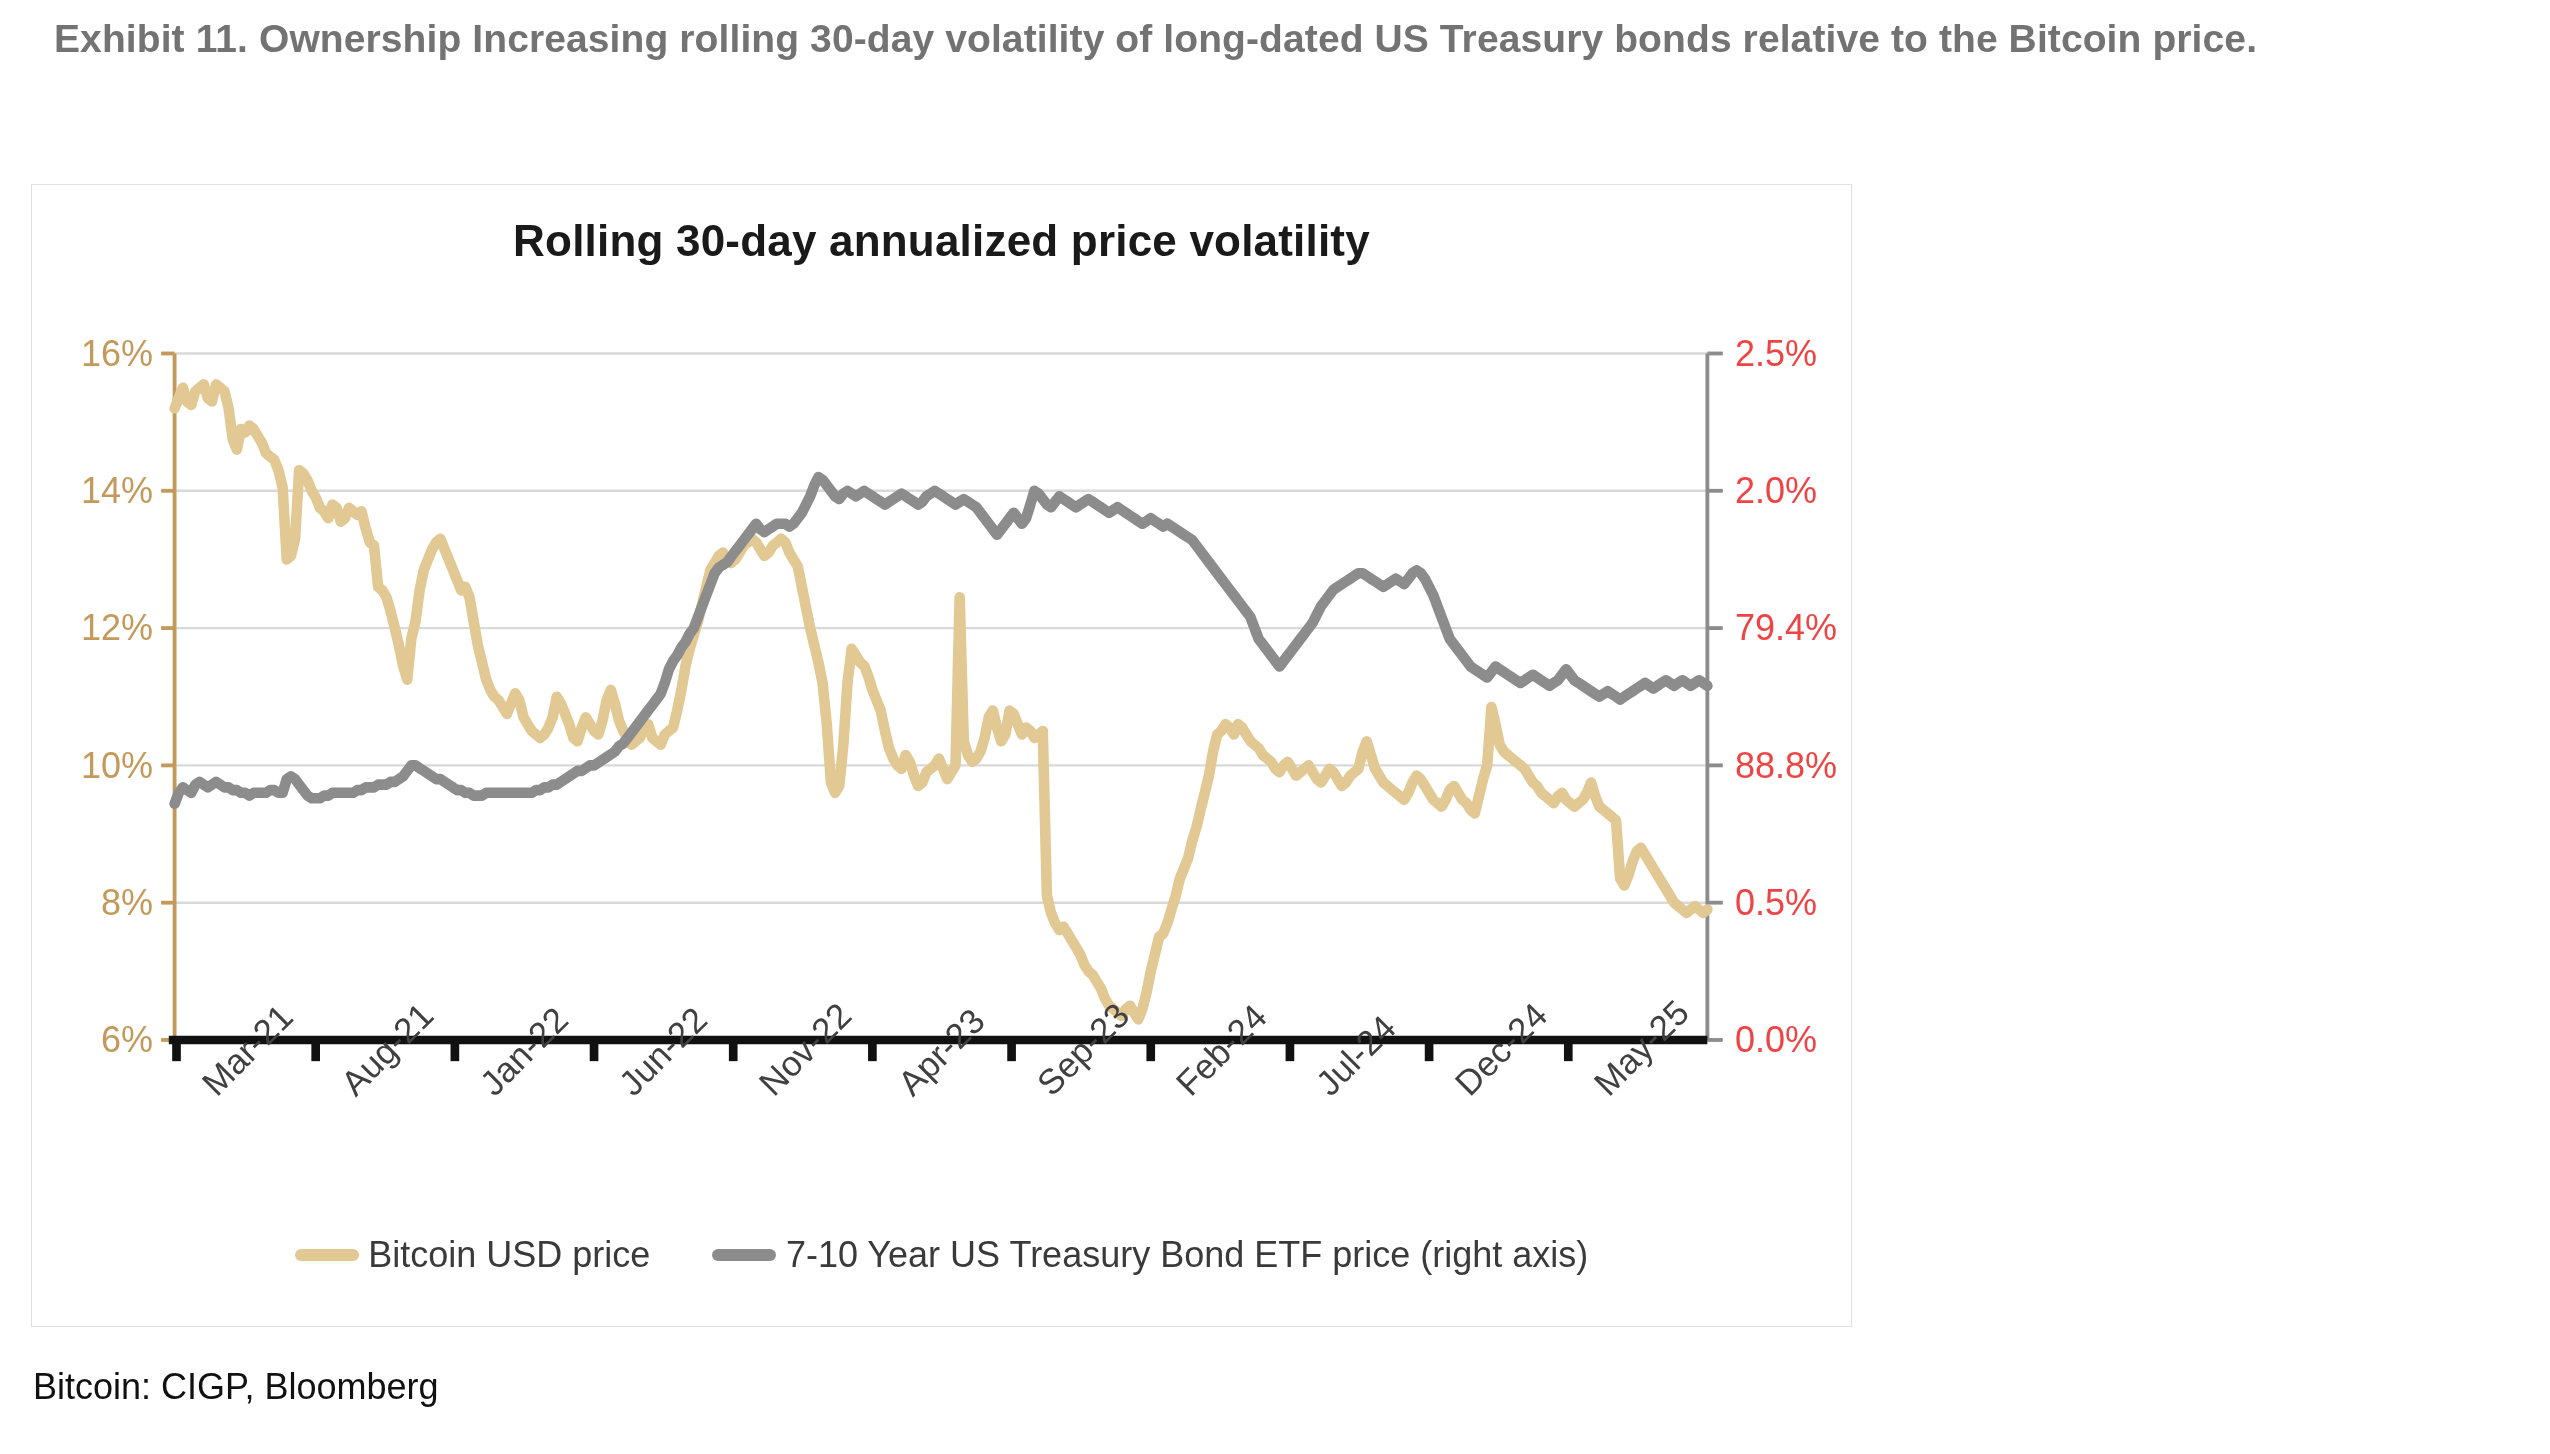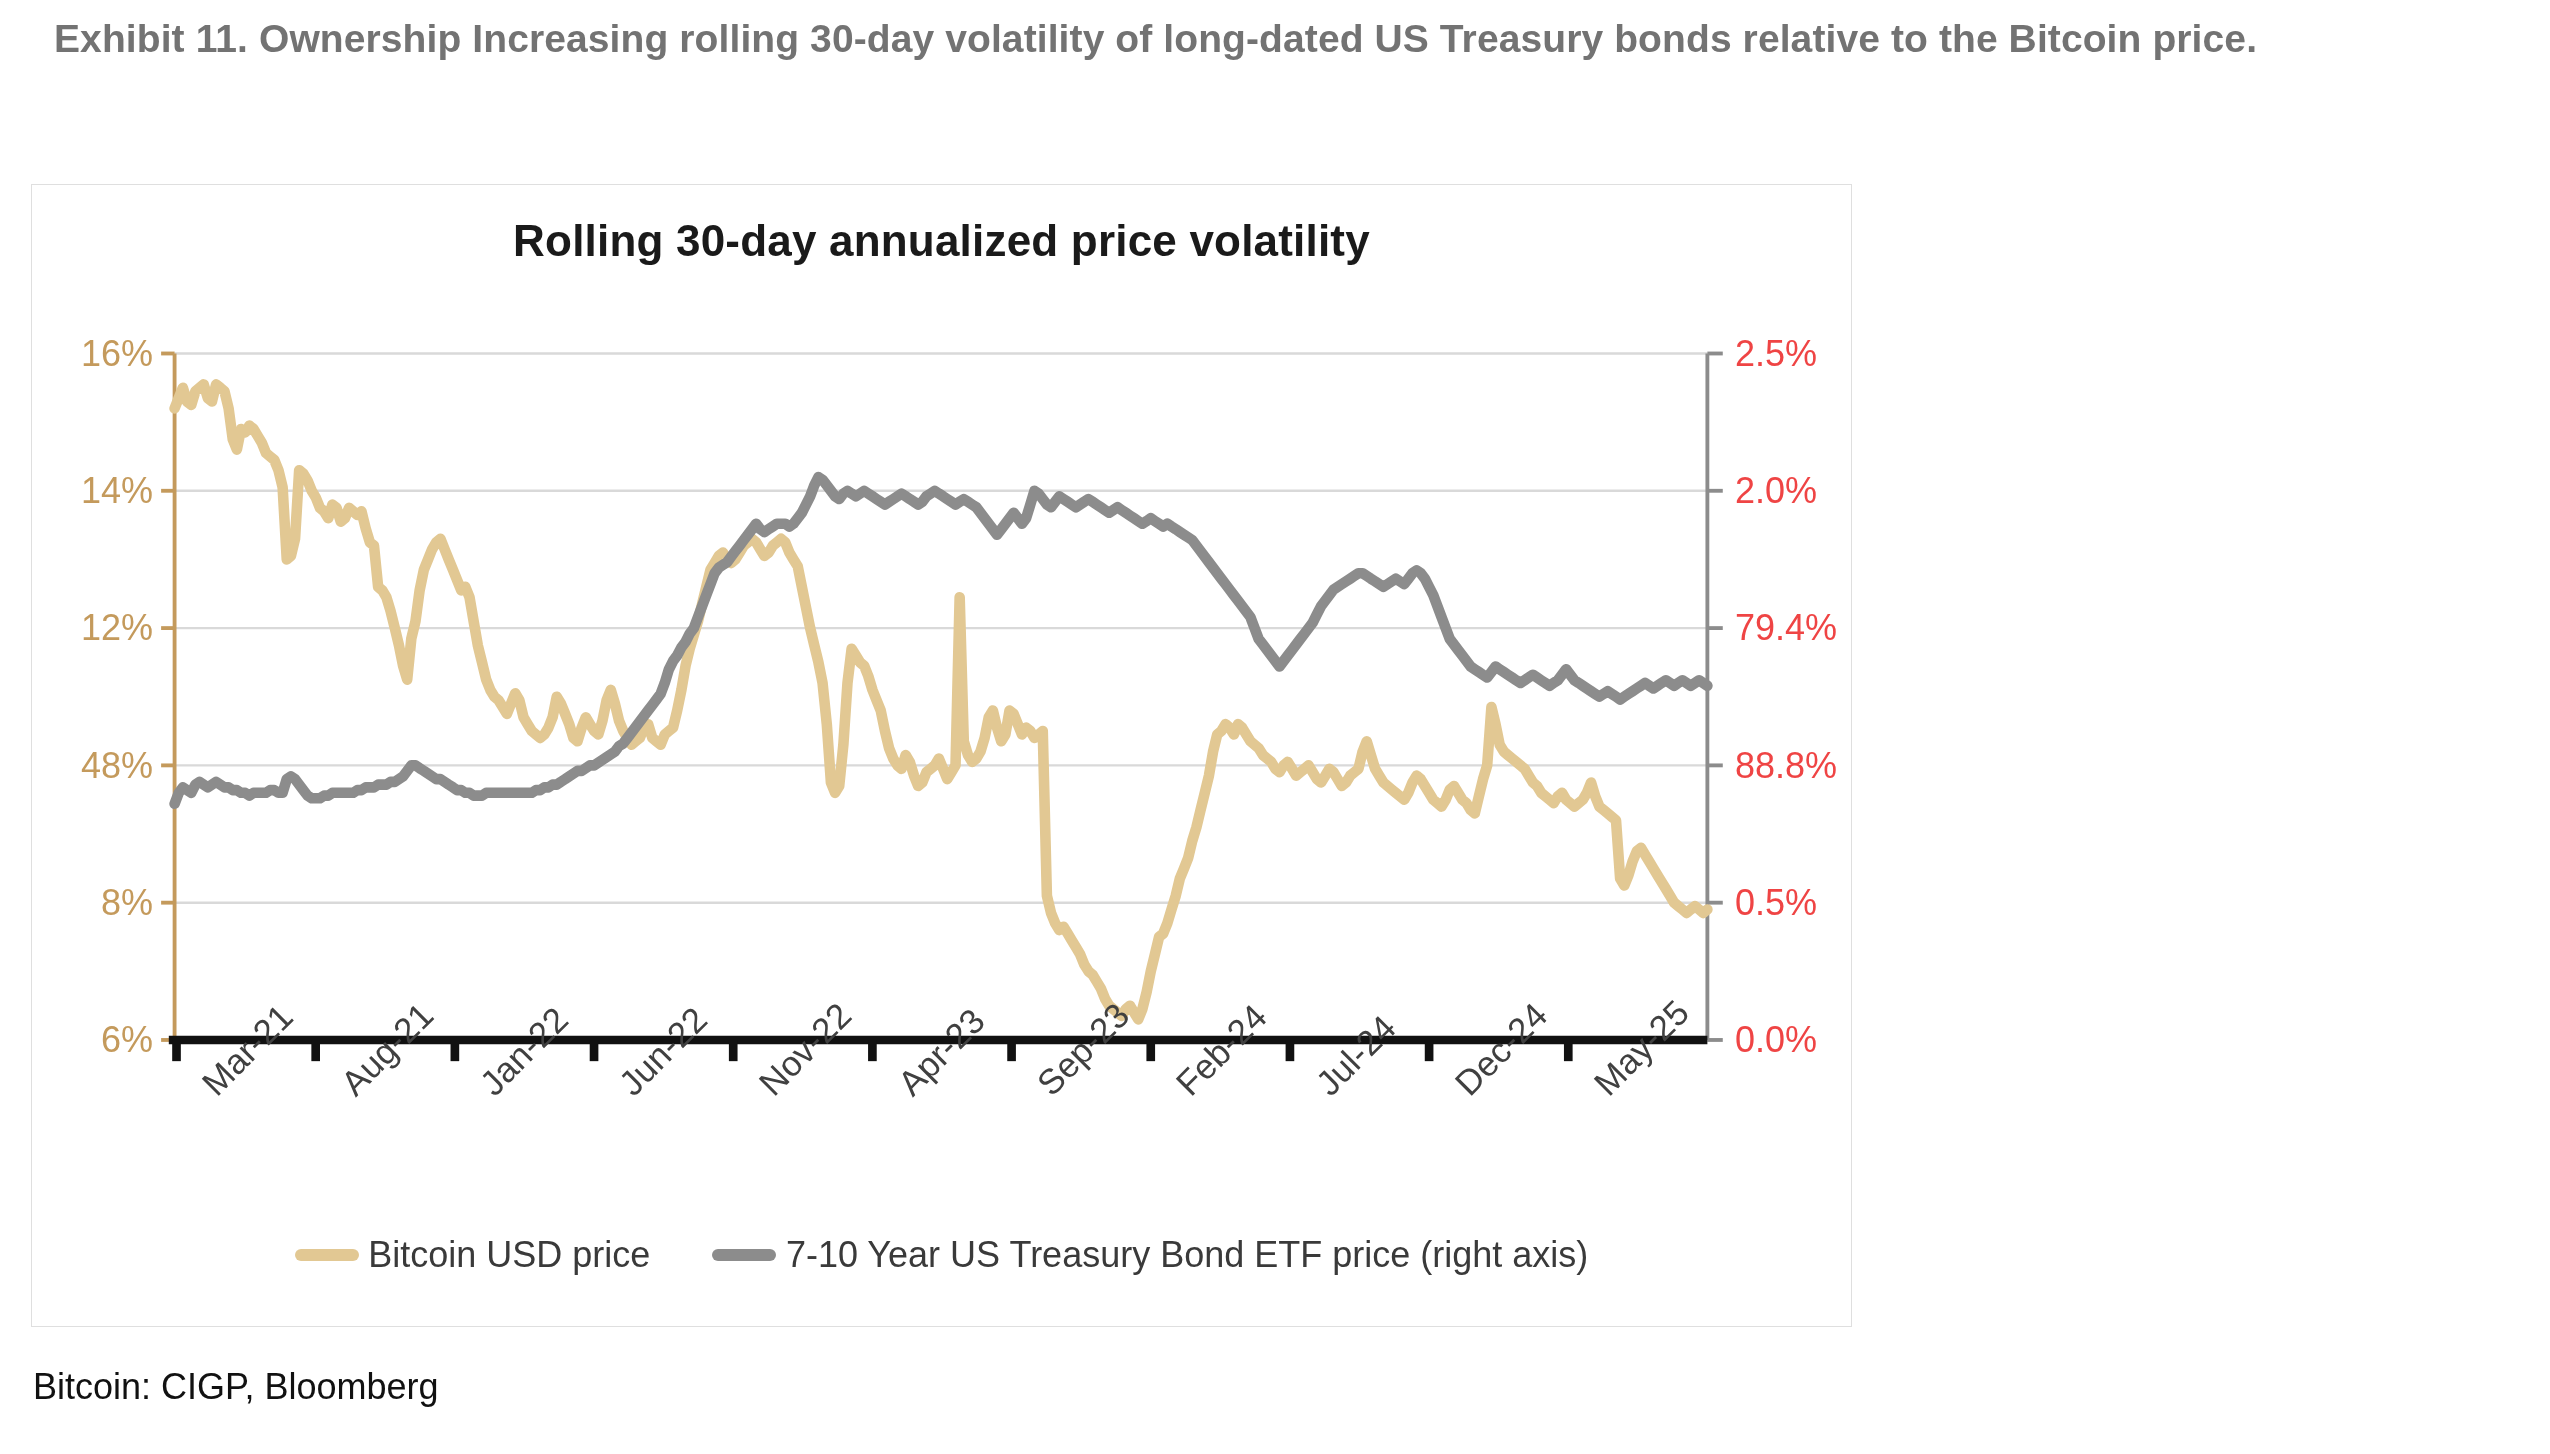--- a/index.html
+++ b/index.html
@@ -134,21 +134,21 @@
           <line x1="1017.3216" x2="1017.3216" y1="888" y2="910" stroke="#111111" stroke-width="9"></line>
           <line x1="1161.8752" x2="1161.8752" y1="888" y2="910" stroke="#111111" stroke-width="9"></line>
           <line x1="1306.4288000000001" x2="1306.4288000000001" y1="888" y2="910" stroke="#111111" stroke-width="9"></line>
           <line x1="1450.9824" x2="1450.9824" y1="888" y2="910" stroke="#111111" stroke-width="9"></line>
           <line x1="1595.536" x2="1595.536" y1="888" y2="910" stroke="#111111" stroke-width="9"></line>
           <polyline points="148.0,232.0 152.3,221.3 156.6,210.6 160.9,224.9 165.3,228.5 169.6,214.2 173.9,210.6 178.2,207.1 182.5,221.3 186.8,224.9 191.1,207.1 195.5,210.6 199.8,214.2 204.1,232.0 208.4,264.1 212.7,274.8 217.0,253.4 221.3,257.0 225.7,249.9 230.0,253.4 234.3,260.6 238.6,267.7 242.9,278.4 247.2,282.0 251.5,285.5 255.9,296.2 260.2,314.0 264.5,388.9 268.8,385.3 273.1,367.5 277.4,296.2 281.7,299.8 286.1,306.9 290.4,317.6 294.7,324.7 299.0,335.4 303.3,339.0 307.6,346.1 311.9,331.9 316.3,335.4 320.6,349.7 324.9,346.1 329.2,335.4 333.5,339.0 337.8,342.6 342.1,339.0 346.5,356.8 350.8,371.1 355.1,374.6 359.4,417.4 363.7,421.0 368.0,428.1 372.3,442.4 376.7,460.2 381.0,478.0 385.3,499.4 389.6,513.7 393.9,470.9 398.2,453.1 402.5,421.0 406.9,399.6 411.2,388.9 415.5,378.2 419.8,371.1 424.1,367.5 428.4,378.2 432.7,388.9 437.1,399.6 441.4,410.3 445.7,421.0 450.0,417.4 454.3,428.1 458.6,453.1 462.9,478.0 467.3,495.8 471.6,513.7 475.9,524.4 480.2,531.5 484.5,535.1 488.8,542.2 493.1,549.3 497.5,538.6 501.8,527.9 506.1,535.1 510.4,552.9 514.7,560.0 519.0,567.1 523.3,570.7 527.7,574.3 532.0,570.7 536.3,563.6 540.6,552.9 544.9,531.5 549.2,538.6 553.6,549.3 557.9,560.0 562.2,574.3 566.5,577.8 570.8,563.6 575.1,552.9 579.4,560.0 583.8,567.1 588.1,570.7 592.4,556.5 596.7,535.1 601.0,524.4 605.3,538.6 609.6,556.5 614.0,567.1 618.3,574.3 622.6,581.4 626.9,577.8 631.2,574.3 635.5,563.6 639.8,560.0 644.2,574.3 648.5,577.8 652.8,581.4 657.1,570.7 661.4,567.1 665.7,563.6 670.0,545.8 674.4,524.4 678.7,499.4 683.0,481.6 687.3,467.3 691.6,453.1 695.9,435.2 700.2,417.4 704.6,399.6 708.9,392.5 713.2,385.3 717.5,381.8 721.8,388.9 726.1,392.5 730.4,388.9 734.8,381.8 739.1,374.6 743.4,371.1 747.7,367.5 752.0,371.1 756.3,378.2 760.6,385.3 765.0,381.8 769.3,374.6 773.6,371.1 777.9,367.5 782.2,371.1 786.5,381.8 790.8,388.9 795.2,396.0 799.5,417.4 803.8,438.8 808.1,460.2 812.4,478.0 816.7,495.8 821.0,517.2 825.4,560.0 829.7,620.6 834.0,631.3 838.3,624.2 842.6,581.4 846.9,517.2 851.2,481.6 855.6,488.7 859.9,495.8 864.2,499.4 868.5,510.1 872.8,524.4 877.1,535.1 881.4,545.8 885.8,567.1 890.1,585.0 894.4,595.7 898.7,602.8 903.0,606.4 907.3,592.1 911.6,599.2 916.0,613.5 920.3,624.2 924.6,620.6 928.9,609.9 933.2,606.4 937.5,602.8 941.8,595.7 946.2,606.4 950.5,617.1 954.8,609.9 959.1,602.8 963.4,428.1 967.7,577.8 972.0,592.1 976.4,599.2 980.7,595.7 985.0,588.5 989.3,574.3 993.6,552.9 997.9,545.8 1002.2,563.6 1006.6,577.8 1010.9,570.7 1015.2,545.8 1019.5,549.3 1023.8,560.0 1028.1,570.7 1032.4,563.6 1036.8,567.1 1041.1,574.3 1045.4,570.7 1049.7,567.1 1054.0,738.3 1058.3,756.1 1062.6,766.8 1067.0,773.9 1071.3,770.4 1075.6,777.5 1079.9,784.6 1084.2,791.7 1088.5,798.9 1092.8,809.6 1097.2,816.7 1101.5,820.3 1105.8,827.4 1110.1,834.5 1114.4,845.2 1118.7,852.4 1123.0,855.9 1127.4,859.5 1131.7,863.0 1136.0,855.9 1140.3,852.4 1144.6,859.5 1148.9,866.6 1153.2,855.9 1157.6,838.1 1161.9,816.7 1166.2,798.9 1170.5,781.0 1174.8,777.5 1179.1,766.8 1183.4,752.5 1187.8,738.3 1192.1,720.4 1196.4,709.8 1200.7,699.1 1205.0,681.2 1209.3,667.0 1213.6,649.1 1218.0,631.3 1222.3,613.5 1226.6,588.5 1230.9,570.7 1235.2,567.1 1239.5,560.0 1243.8,563.6 1248.2,570.7 1252.5,560.0 1256.8,563.6 1261.1,570.7 1265.4,577.8 1269.7,581.4 1274.0,585.0 1278.4,592.1 1282.7,595.7 1287.0,599.2 1291.3,606.4 1295.6,609.9 1299.9,602.8 1304.2,599.2 1308.6,606.4 1312.9,613.5 1317.2,609.9 1321.5,606.4 1325.8,602.8 1330.1,609.9 1334.4,617.1 1338.8,620.6 1343.1,613.5 1347.4,606.4 1351.7,609.9 1356.0,617.1 1360.3,624.2 1364.7,620.6 1369.0,613.5 1373.3,609.9 1377.6,606.4 1381.9,588.5 1386.2,577.8 1390.5,592.1 1394.9,606.4 1399.2,613.5 1403.5,620.6 1407.8,624.2 1412.1,627.8 1416.4,631.3 1420.7,634.9 1425.1,638.5 1429.4,631.3 1433.7,620.6 1438.0,613.5 1442.3,617.1 1446.6,624.2 1450.9,631.3 1455.3,638.5 1459.6,642.0 1463.9,645.6 1468.2,638.5 1472.5,627.8 1476.8,624.2 1481.1,631.3 1485.5,638.5 1489.8,642.0 1494.1,649.1 1498.4,652.7 1502.7,634.9 1507.0,617.1 1511.3,602.8 1515.7,542.2 1520.0,560.0 1524.3,581.4 1528.6,588.5 1532.9,592.1 1537.2,595.7 1541.5,599.2 1545.9,602.8 1550.2,606.4 1554.5,613.5 1558.8,620.6 1563.1,624.2 1567.4,631.3 1571.7,634.9 1576.1,638.5 1580.4,642.0 1584.7,634.9 1589.0,631.3 1593.3,638.5 1597.6,642.0 1601.9,645.6 1606.3,642.0 1610.6,638.5 1614.9,631.3 1619.2,620.6 1623.5,634.9 1627.8,645.6 1632.1,649.1 1636.5,652.7 1640.8,656.3 1645.1,659.8 1649.4,720.4 1653.7,727.6 1658.0,716.9 1662.3,702.6 1666.7,691.9 1671.0,688.4 1675.3,695.5 1679.6,702.6 1683.9,709.8 1688.2,716.9 1692.5,724.0 1696.9,731.1 1701.2,738.3 1705.5,745.4 1709.8,749.0 1714.1,752.5 1718.4,756.1 1722.7,752.5 1727.1,749.0 1731.4,752.5 1735.7,756.1 1740.0,752.5" fill="none" stroke="#E2C893" stroke-width="11" stroke-linejoin="round" stroke-linecap="round"></polyline>
           <polyline points="148.0,642.7 152.3,631.3 156.6,625.6 160.9,628.5 165.3,631.3 169.6,622.8 173.9,619.9 178.2,622.8 182.5,625.6 186.8,622.8 191.1,619.9 195.5,622.8 199.8,625.6 204.1,625.6 208.4,628.5 212.7,628.5 217.0,631.3 221.3,631.3 225.7,634.2 230.0,631.3 234.3,631.3 238.6,631.3 242.9,631.3 247.2,628.5 251.5,628.5 255.9,631.3 260.2,631.3 264.5,617.1 268.8,614.2 273.1,617.1 277.4,622.8 281.7,628.5 286.1,634.2 290.4,637.0 294.7,637.0 299.0,637.0 303.3,634.2 307.6,634.2 311.9,631.3 316.3,631.3 320.6,631.3 324.9,631.3 329.2,631.3 333.5,631.3 337.8,628.5 342.1,628.5 346.5,625.6 350.8,625.6 355.1,625.6 359.4,622.8 363.7,622.8 368.0,622.8 372.3,619.9 376.7,619.9 381.0,617.1 385.3,614.2 389.6,608.5 393.9,602.8 398.2,602.8 402.5,605.7 406.9,608.5 411.2,611.4 415.5,614.2 419.8,617.1 424.1,617.1 428.4,619.9 432.7,622.8 437.1,625.6 441.4,628.5 445.7,628.5 450.0,631.3 454.3,631.3 458.6,634.2 462.9,634.2 467.3,634.2 471.6,631.3 475.9,631.3 480.2,631.3 484.5,631.3 488.8,631.3 493.1,631.3 497.5,631.3 501.8,631.3 506.1,631.3 510.4,631.3 514.7,631.3 519.0,631.3 523.3,628.5 527.7,628.5 532.0,625.6 536.3,625.6 540.6,622.8 544.9,622.8 549.2,619.9 553.6,617.1 557.9,614.2 562.2,611.4 566.5,608.5 570.8,608.5 575.1,605.7 579.4,602.8 583.8,602.8 588.1,599.9 592.4,597.1 596.7,594.2 601.0,591.4 605.3,588.5 609.6,582.8 614.0,580.0 618.3,574.3 622.6,568.6 626.9,562.9 631.2,557.2 635.5,551.5 639.8,545.8 644.2,540.1 648.5,534.4 652.8,528.6 657.1,517.2 661.4,503.0 665.7,494.4 670.0,488.7 674.4,480.2 678.7,474.5 683.0,465.9 687.3,460.2 691.6,448.8 695.9,437.4 700.2,426.0 704.6,414.6 708.9,403.2 713.2,397.5 717.5,394.6 721.8,391.8 726.1,386.0 730.4,380.3 734.8,374.6 739.1,368.9 743.4,363.2 747.7,357.5 752.0,351.8 756.3,357.5 760.6,360.4 765.0,357.5 769.3,354.7 773.6,351.8 777.9,351.8 782.2,351.8 786.5,354.7 790.8,351.8 795.2,346.1 799.5,340.4 803.8,331.9 808.1,323.3 812.4,311.9 816.7,303.3 821.0,306.2 825.4,311.9 829.7,317.6 834.0,323.3 838.3,326.2 842.6,320.5 846.9,317.6 851.2,320.5 855.6,323.3 859.9,320.5 864.2,317.6 868.5,320.5 872.8,323.3 877.1,326.2 881.4,329.0 885.8,331.9 890.1,329.0 894.4,326.2 898.7,323.3 903.0,320.5 907.3,323.3 911.6,326.2 916.0,329.0 920.3,331.9 924.6,329.0 928.9,323.3 933.2,320.5 937.5,317.6 941.8,320.5 946.2,323.3 950.5,326.2 954.8,329.0 959.1,331.9 963.4,329.0 967.7,326.2 972.0,329.0 976.4,331.9 980.7,334.7 985.0,340.4 989.3,346.1 993.6,351.8 997.9,357.5 1002.2,363.2 1006.6,357.5 1010.9,351.8 1015.2,346.1 1019.5,340.4 1023.8,346.1 1028.1,351.8 1032.4,346.1 1036.8,331.9 1041.1,317.6 1045.4,320.5 1049.7,326.2 1054.0,331.9 1058.3,334.7 1062.6,329.0 1067.0,323.3 1071.3,326.2 1075.6,329.0 1079.9,331.9 1084.2,334.7 1088.5,331.9 1092.8,329.0 1097.2,326.2 1101.5,329.0 1105.8,331.9 1110.1,334.7 1114.4,337.6 1118.7,340.4 1123.0,337.6 1127.4,334.7 1131.7,337.6 1136.0,340.4 1140.3,343.3 1144.6,346.1 1148.9,349.0 1153.2,351.8 1157.6,349.0 1161.9,346.1 1166.2,349.0 1170.5,351.8 1174.8,354.7 1179.1,351.8 1183.4,354.7 1187.8,357.5 1192.1,360.4 1196.4,363.2 1200.7,366.1 1205.0,368.9 1209.3,374.6 1213.6,380.3 1218.0,386.0 1222.3,391.8 1226.6,397.5 1230.9,403.2 1235.2,408.9 1239.5,414.6 1243.8,420.3 1248.2,426.0 1252.5,431.7 1256.8,437.4 1261.1,443.1 1265.4,448.8 1269.7,460.2 1274.0,471.6 1278.4,477.3 1282.7,483.0 1287.0,488.7 1291.3,494.4 1295.6,500.1 1299.9,494.4 1304.2,488.7 1308.6,483.0 1312.9,477.3 1317.2,471.6 1321.5,465.9 1325.8,460.2 1330.1,454.5 1334.4,445.9 1338.8,437.4 1343.1,431.7 1347.4,426.0 1351.7,420.3 1356.0,417.4 1360.3,414.6 1364.7,411.7 1369.0,408.9 1373.3,406.0 1377.6,403.2 1381.9,403.2 1386.2,406.0 1390.5,408.9 1394.9,411.7 1399.2,414.6 1403.5,417.4 1407.8,414.6 1412.1,411.7 1416.4,408.9 1420.7,411.7 1425.1,414.6 1429.4,408.9 1433.7,403.2 1438.0,400.3 1442.3,403.2 1446.6,408.9 1450.9,417.4 1455.3,426.0 1459.6,437.4 1463.9,448.8 1468.2,460.2 1472.5,471.6 1476.8,477.3 1481.1,483.0 1485.5,488.7 1489.8,494.4 1494.1,500.1 1498.4,503.0 1502.7,505.8 1507.0,508.7 1511.3,511.5 1515.7,505.8 1520.0,500.1 1524.3,503.0 1528.6,505.8 1532.9,508.7 1537.2,511.5 1541.5,514.4 1545.9,517.2 1550.2,514.4 1554.5,511.5 1558.8,508.7 1563.1,511.5 1567.4,514.4 1571.7,517.2 1576.1,520.1 1580.4,517.2 1584.7,514.4 1589.0,508.7 1593.3,503.0 1597.6,508.7 1601.9,514.4 1606.3,517.2 1610.6,520.1 1614.9,522.9 1619.2,525.8 1623.5,528.6 1627.8,531.5 1632.1,528.6 1636.5,525.8 1640.8,528.6 1645.1,531.5 1649.4,534.4 1653.7,531.5 1658.0,528.6 1662.3,525.8 1666.7,522.9 1671.0,520.1 1675.3,517.2 1679.6,520.1 1683.9,522.9 1688.2,520.1 1692.5,517.2 1696.9,514.4 1701.2,517.2 1705.5,520.1 1709.8,517.2 1714.1,514.4 1718.4,517.2 1722.7,520.1 1727.1,517.2 1731.4,514.4 1735.7,517.2 1740.0,520.1" fill="none" stroke="#8C8C8C" stroke-width="11" stroke-linejoin="round" stroke-linecap="round"></polyline>
         </svg>
     <div class="tick tick-left" style="right: 1698px; top: 855px;">6%</div>
         <div class="tick tick-left" style="right: 1698px; top: 718px;">8%</div>
-        <div class="tick tick-left" style="right: 1698px; top: 581px;">48%</div>
+        <div class="tick tick-left" style="right: 1698px; top: 581px;">10%</div>
         <div class="tick tick-left" style="right: 1698px; top: 443px;">12%</div>
         <div class="tick tick-left" style="right: 1698px; top: 306px;">14%</div>
         <div class="tick tick-left" style="right: 1698px; top: 169px;">16%</div>
         <div class="tick tick-right" style="left: 1703px; top: 855px;">0.0%</div>
         <div class="tick tick-right" style="left: 1703px; top: 718px;">0.5%</div>
         <div class="tick tick-right" style="left: 1703px; top: 581px;">88.8%</div>
         <div class="tick tick-right" style="left: 1703px; top: 443px;">79.4%</div>
         <div class="tick tick-right" style="left: 1703px; top: 306px;">2.0%</div>
         <div class="tick tick-right" style="left: 1703px; top: 169px;">2.5%</div>
         <div class="tick tick-x" style="position: absolute; left: 162px; top: 890px; width: 0px;">Mar-21</div>

